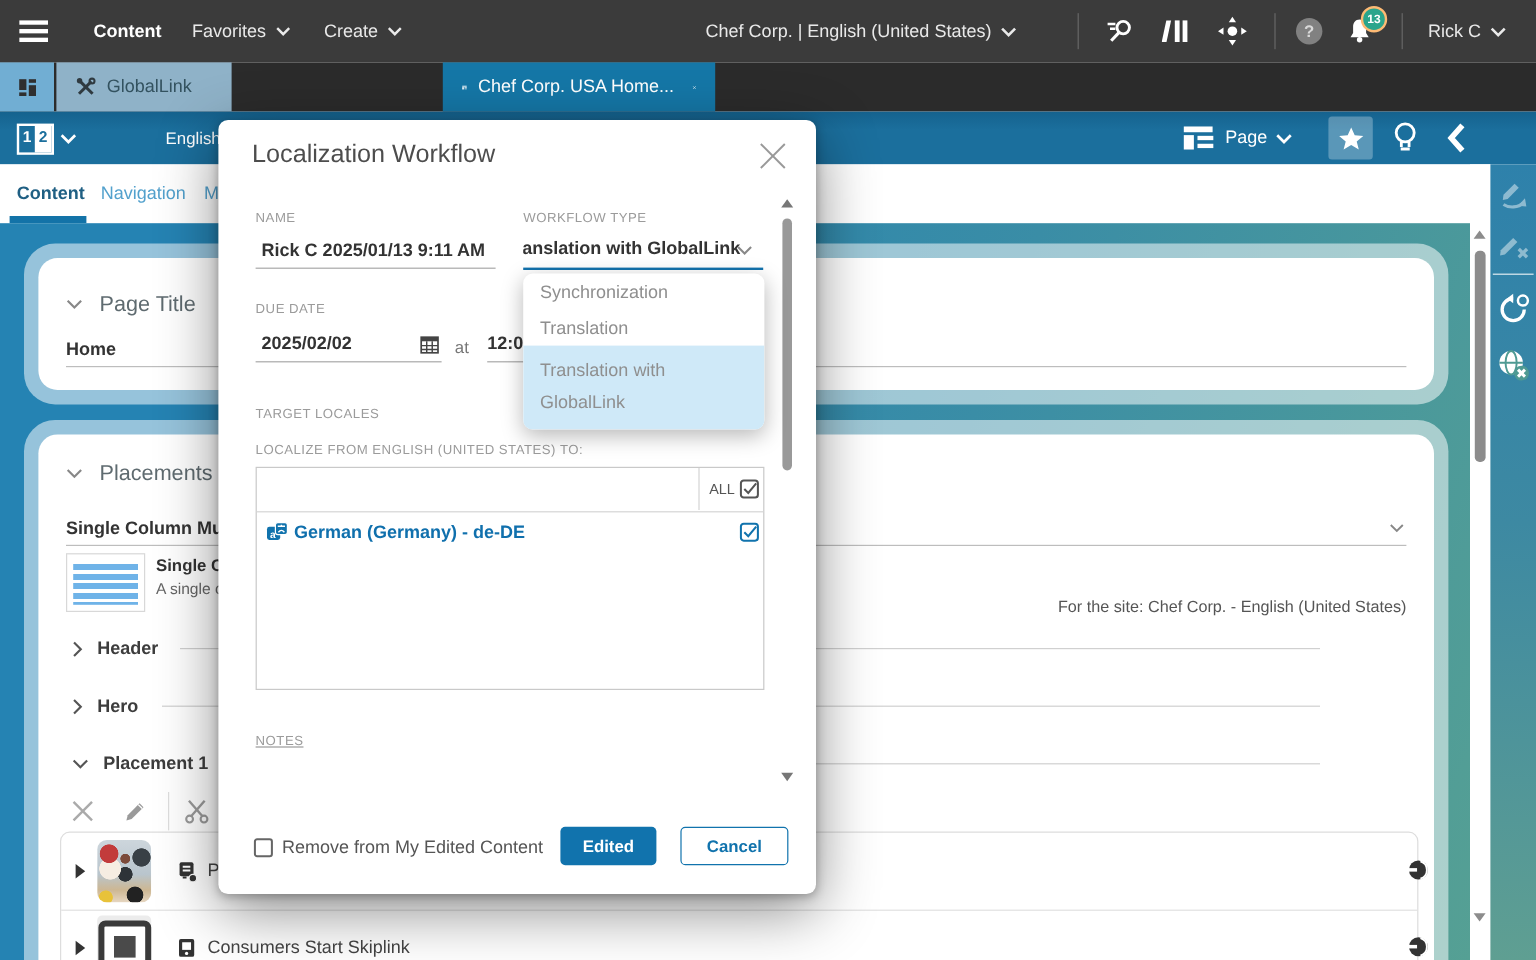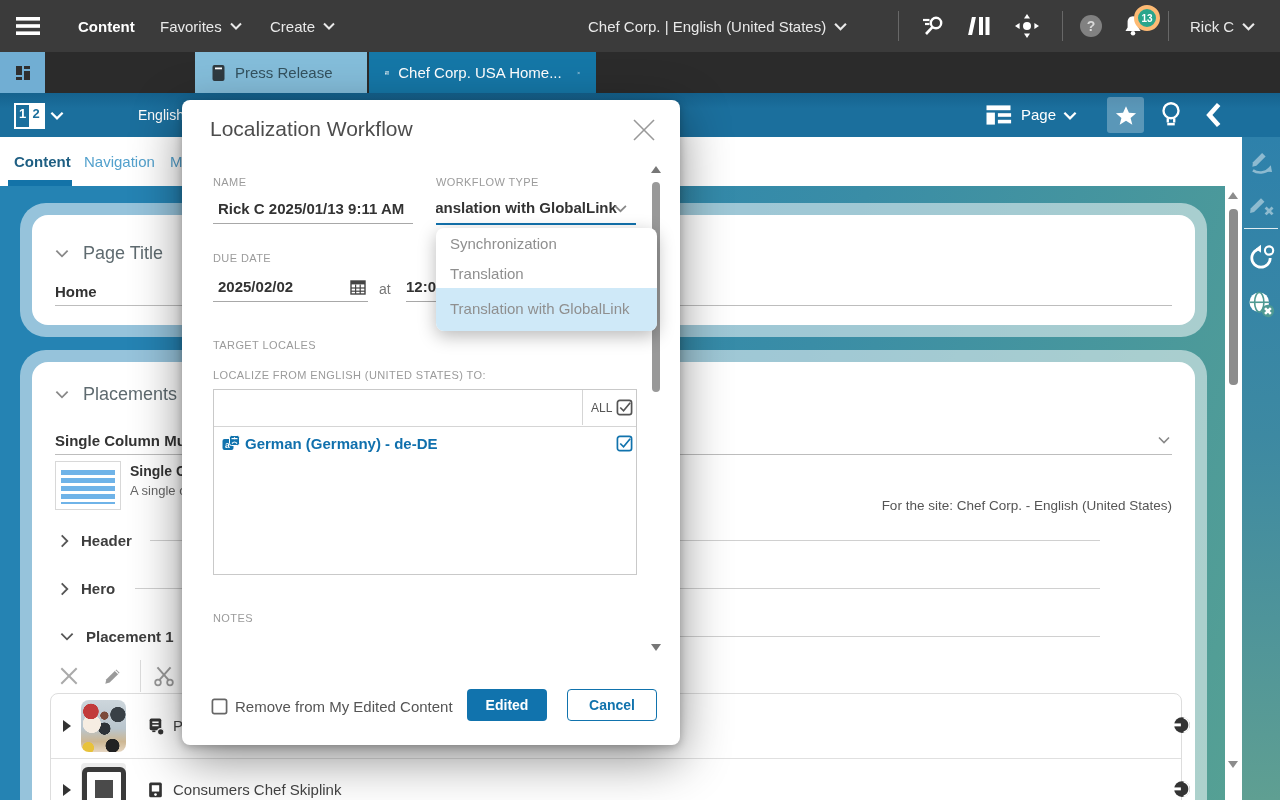--- a/index.html
+++ b/index.html
@@ -10,21 +10,21 @@
 
   
   .navbar{left:0;top:0;width:1280px;height:52px;background:#3b3b3b;color:#ececec;}
   .nav-item{position:absolute;top:0;height:52px;display:flex;align-items:center;font-size:15px;color:#e9e9e9;}
   .nav-item.bold{font-weight:700;color:#fff;}
   .nav-divider{position:absolute;top:11px;width:1px;height:30px;background:#686868;}
   .chev{margin-left:8px;}
   .help-circle{width:22px;height:22px;border-radius:50%;background:#818181;color:#d9d9d9;
     font-weight:700;font-size:14px;display:flex;align-items:center;justify-content:center;}
   .badge{position:absolute;left:1134px;top:5px;width:18px;height:18px;border-radius:50%;
-    background:#2aa58c;border:4px solid #fdba74;color:#fff;font-size:10px;font-weight:700;
+    background:#2aa58c;border:2px solid #fdba74;color:#fff;font-size:10px;font-weight:700;
     display:flex;align-items:center;justify-content:center;}
 
   
   .tabbar{left:0;top:52px;width:1280px;height:41px;background:#2b2b2b;}
   .tab{position:absolute;top:0;height:41px;display:flex;align-items:center;gap:9px;
     font-size:15px;color:#33525f;padding:0 16px;box-sizing:border-box;}
   .tab .tlabel{white-space:nowrap;}
   .tab.active{background:#1577a7;color:#fff;font-weight:400;}
 
   
@@ -86,21 +86,21 @@
   
   .modal{left:182px;top:100px;width:498px;height:645px;background:#fff;border-radius:8px;
     box-shadow:0 14px 50px rgba(0,0,0,.45), 0 2px 8px rgba(0,0,0,.25);z-index:20;}
   .m-title{position:absolute;left:28px;top:17px;font-size:21px;color:#4d4d4d;}
   .m-label{position:absolute;font-size:11px;color:#9b9b9b;letter-spacing:.4px;}
   .m-val{position:absolute;font-size:15px;font-weight:700;color:#333;white-space:nowrap;}
   .m-line{position:absolute;height:1px;background:#a8a8a8;}
   .sel-box{position:absolute;left:254px;top:92px;width:200px;height:31px;border-bottom:2px solid #1272ad;
     overflow:hidden;display:flex;align-items:center;}
   .sel-box .txt{font-size:15px;font-weight:700;color:#333;white-space:nowrap;margin-left:-15px;}
-  .dropdown{position:absolute;left:254px;top:128px;width:221px;background:#fff;border-radius:8px;
+  .dropdown{position:absolute;left:254px;top:128px;width:201px;background:#fff;border-radius:8px;
     box-shadow:0 5px 18px rgba(0,0,0,.28);z-index:5;overflow:hidden;}
   .opt{padding:0 14px;height:30px;display:flex;align-items:center;font-size:15px;color:#8f8f8f;}
   .opt.sel{background:#cfe9f8;height:auto;padding:7px 14px 9px;line-height:27px;display:block;}
   .loc-box{position:absolute;left:31px;top:289px;width:424px;height:186px;border:1px solid #c9c9c9;box-sizing:border-box;}
   .loc-head{position:absolute;left:0;top:0;right:0;height:36px;border-bottom:1px solid #d5d5d5;}
   .loc-input{position:absolute;left:6px;top:4px;width:350px;height:26px;border:none;outline:none;font-size:14px;}
   .btn{position:absolute;height:32px;border-radius:4px;font-size:14px;font-weight:700;
     display:flex;align-items:center;justify-content:center;box-sizing:border-box;}
   .btn.primary{background:#1173ad;color:#fff;}
   .btn.ghost{background:#fff;color:#1173ad;border:1px solid #1173ad;}
@@ -194,26 +194,28 @@
 
   <div class="abs tabbar">
     <div class="tab" style="left:0;width:45px;justify-content:center;background:#71aed3;padding:0;">
       <svg width="18" height="18" viewBox="0 0 18 18">
         <rect x="2" y="2" width="6" height="9" fill="#2f2f2f"></rect>
           <rect x="2" y="13" width="6" height="3" fill="#2f2f2f"></rect>
         <rect x="10" y="2" width="6" height="3" fill="#2f2f2f"></rect>
           <rect x="10" y="7" width="6" height="9" fill="#2f2f2f"></rect>
       </svg>
     </div>
-    <div class="tab" style="left:195px;width:172px;background:#84bdda;">
-      <svg width="15" height="18" viewBox="0 0 15 18">
-        <rect x="1.5" y="1" width="12" height="16" rx="2" fill="#2f3a40"></rect>
-        <line x1="4" y1="4.4" x2="11" y2="4.4" stroke="#fff" stroke-width="1.8"></line>
-      </svg>
-      <span class="tlabel">Press Release</span>
+    <div class="tab" style="left:47px;width:146px;background:#8fb2c8;">
+      <svg width="17" height="17" viewBox="0 0 18 18">
+        <line x1="3" y1="15" x2="14" y2="4" stroke="#2f3a40" stroke-width="2.6"></line>
+        <line x1="4" y1="4" x2="15" y2="15" stroke="#2f3a40" stroke-width="2.6"></line>
+        <circle cx="3.5" cy="3.5" r="2.4" fill="#2f3a40"></circle>
+        <circle cx="14.5" cy="3.8" r="2.2" fill="none" stroke="#2f3a40" stroke-width="1.8"></circle>
+      </svg>
+      <span class="tlabel">GlobalLink</span>
     </div>
     <div class="tab active" style="left:369px;width:227px;">
       <svg width="18" height="16" viewBox="0 0 22 20">
         <rect x="1" y="2" width="20" height="4" fill="#fff"></rect>
         <rect x="1" y="8" width="7" height="10" fill="#fff"></rect>
         <rect x="10.5" y="8.5" width="11" height="3" fill="#fff"></rect>
         <rect x="10.5" y="14" width="11" height="3" fill="#fff"></rect>
       </svg>
       <span class="tlabel">Chef Corp. USA Home...</span>
       <svg width="14" height="14" viewBox="0 0 14 14" style="margin-left:6px;">
@@ -374,21 +376,21 @@
             <div class="thumb2" style="left:30px;top:5px;width:45px;height:52px;">
               <div class="o">
                   <div class="i"></div>
                 </div>
             </div>
             <svg class="abs" style="left:96px;top:23px;" width="17" height="19" viewBox="0 0 16 18">
               <rect x="2" y="1.5" width="12" height="14" rx="1.5" fill="#333"></rect>
               <rect x="4.5" y="4" width="7" height="6" fill="#fff"></rect>
               <circle cx="8" cy="12.8" r="1.3" fill="#fff"></circle>
             </svg>
-            <div class="abs" style="left:122px;top:23px;font-size:15px;color:#444;">Consumers Chef Skiplink</div>
+            <div class="abs" style="left:122px;top:23px;font-size:15px;color:#444;">Consumers Start Skiplink</div>
             <svg class="abs" style="left:1122px;top:22px;" width="18" height="18" viewBox="0 0 16 16">
               <circle cx="8" cy="8" r="7" fill="#333"></circle>
               <rect x="0" y="6.6" width="7" height="2.6" fill="#fff"></rect>
               <path d="M9.5,1.5 A6.8,6.8 0 0 1 9.5,14.5" fill="none" stroke="#fff" stroke-width="1.4"></path>
             </svg>
           </div>
         </div>
       </div>
     </div>
   </div>
@@ -489,21 +491,21 @@
           <path d="M10,8.5 Q12.5,5.5 15,8.5" fill="none" stroke="#fff" stroke-width="1.2"></path>
         </svg>
         <div class="abs" style="left:31px;top:9px;font-size:15px;font-weight:700;color:#1070ad;">German (Germany) - de-DE</div>
         <svg class="abs" style="left:402px;top:9px;" width="17" height="17" viewBox="0 0 18 18">
           <rect x="1.5" y="1.5" width="15" height="15" rx="2.5" fill="none" stroke="#1173ad" stroke-width="1.8"></rect>
           <polyline points="4.5,9 8,12.5 15,4" fill="none" stroke="#1173ad" stroke-width="1.8"></polyline>
         </svg>
       </div>
     </div>
 
-    <div class="m-label" style="left:31px;top:512px;">NOTES</div>
+    <div class="m-label" style="left:31px;top:512px;text-decoration:underline;">NOTES</div>
 
     <div class="m-scroll">
       <div class="abs arrow-up" style="left:2px;top:4px;border-bottom-color:#777;"></div>
       <div class="sb-thumb" style="left:3px;top:20px;width:8px;height:210px;background:#999;"></div>
       <div class="abs arrow-down" style="left:2px;top:482px;border-top-color:#777;"></div>
     </div>
 
     <svg class="abs" style="left:29px;top:598px;" width="17" height="17" viewBox="0 0 18 18">
       <rect x="1.5" y="1.5" width="15" height="15" rx="2" fill="none" stroke="#666" stroke-width="1.8"></rect>
     </svg>

